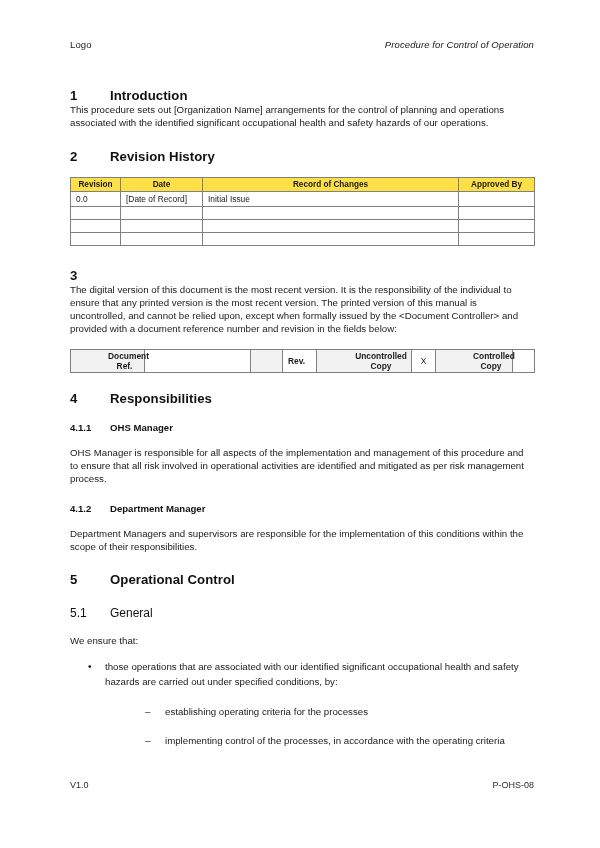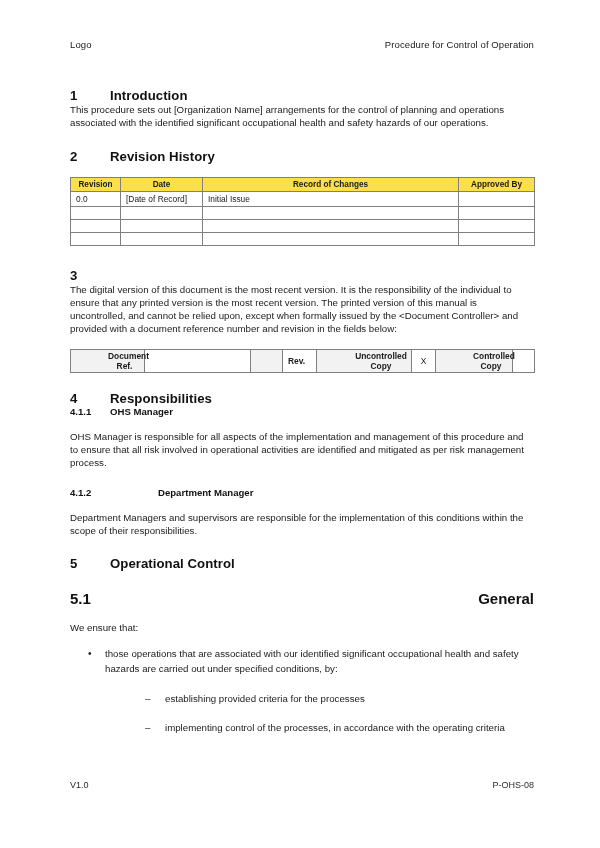--- a/index.html
+++ b/index.html
@@ -32,21 +32,21 @@
     top: 39px;
     width: 464px;
     display: flex;
     justify-content: space-between;
     align-items: baseline;
     font-size: 9.5px;
     color: #1a1a1a;
     line-height: 12px;
   }
   .doc-header .logo-text { letter-spacing: .1px; }
-  .doc-header .header-title { letter-spacing: .1px; }
+  .doc-header .header-title { letter-spacing: .1px; font-style: italic; }
 
   
   .doc-footer {
     position: absolute;
     left: 70px;
     bottom: 58px;
     width: 464px;
     display: flex;
     justify-content: space-between;
     align-items: baseline;
@@ -59,24 +59,23 @@
   .h1 {
     display: flex;
     font-size: 13.2px;
     font-weight: bold;
     color: #111111;
     letter-spacing: .05px;
   }
   .h1 .num { width: 40px; flex: 0 0 40px; }
   .h2 {
     display: flex;
-    font-size: 15px;
-    font-weight: bold;
+    font-size: 12px;
+    font-weight: normal;
     color: #111111;
-    justify-content: space-between;
   }
   .h2 .num { width: 40px; flex: 0 0 40px; }
   .h3 {
     display: flex;
     font-size: 9.6px;
     font-weight: bold;
     color: #111111;
   }
   .h3 .num { width: 40px; flex: 0 0 40px; }
 
@@ -273,27 +272,27 @@
           <td></td>
         </tr>
       </tbody>
     </table>
 
     <div class="h1" style="margin-top:18px;">
       <span class="num">4</span>
       <span>Responsibilities</span>
     </div>
 
-    <div class="h3" style="">
+    <div class="h3" style="margin-top:16px;">
       <span class="num">4.1.1</span>
       <span>OHS Manager</span>
     </div>
     <p class="body" style="margin-top:13px;">OHS Manager is responsible for all aspects of the implementation and management of this procedure and to ensure that all risk involved in operational activities are identified and mitigated as per risk management process.</p>
 
-    <div class="h3" style="margin-top:18px;gap:48px;">
+    <div class="h3" style="margin-top:18px;">
       <span class="num">4.1.2</span>
       <span>Department Manager</span>
     </div>
     <p class="body" style="margin-top:13px;">Department Managers and supervisors are responsible for the implementation of this conditions within the scope of their responsibilities.</p>
 
     <div class="h1" style="margin-top:19px;">
       <span class="num">5</span>
       <span>Operational Control</span>
     </div>
 
@@ -303,21 +302,21 @@
     </div>
     <p class="body" style="margin-top:14px;">We ensure that:</p>
 
     <ul class="b1">
       <li>
         <span class="marker">•</span>
         <span>those operations that are associated with our identified significant occupational health and safety hazards are carried out under specified conditions, by:</span>
         <ul class="b2">
           <li>
             <span class="marker">–</span>
-            <span>establishing provided criteria for the processes</span>
+            <span>establishing operating criteria for the processes</span>
           </li>
           <li>
             <span class="marker">–</span>
             <span>implementing control of the processes, in accordance with the operating criteria</span>
           </li>
         </ul>
       </li>
     </ul>
 
   </div>

